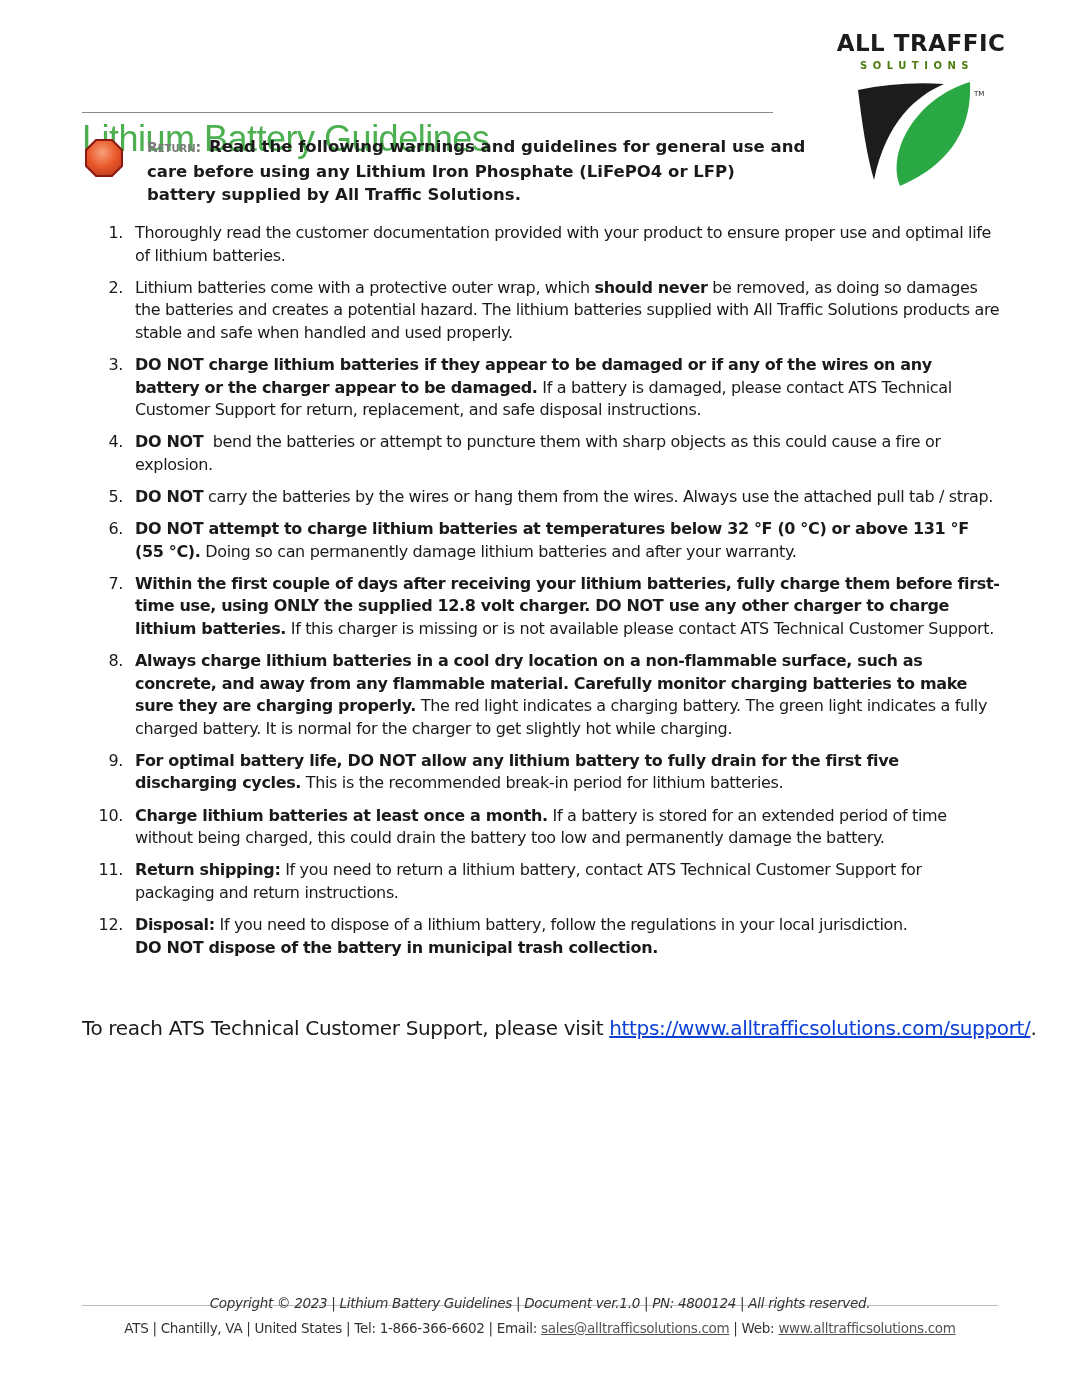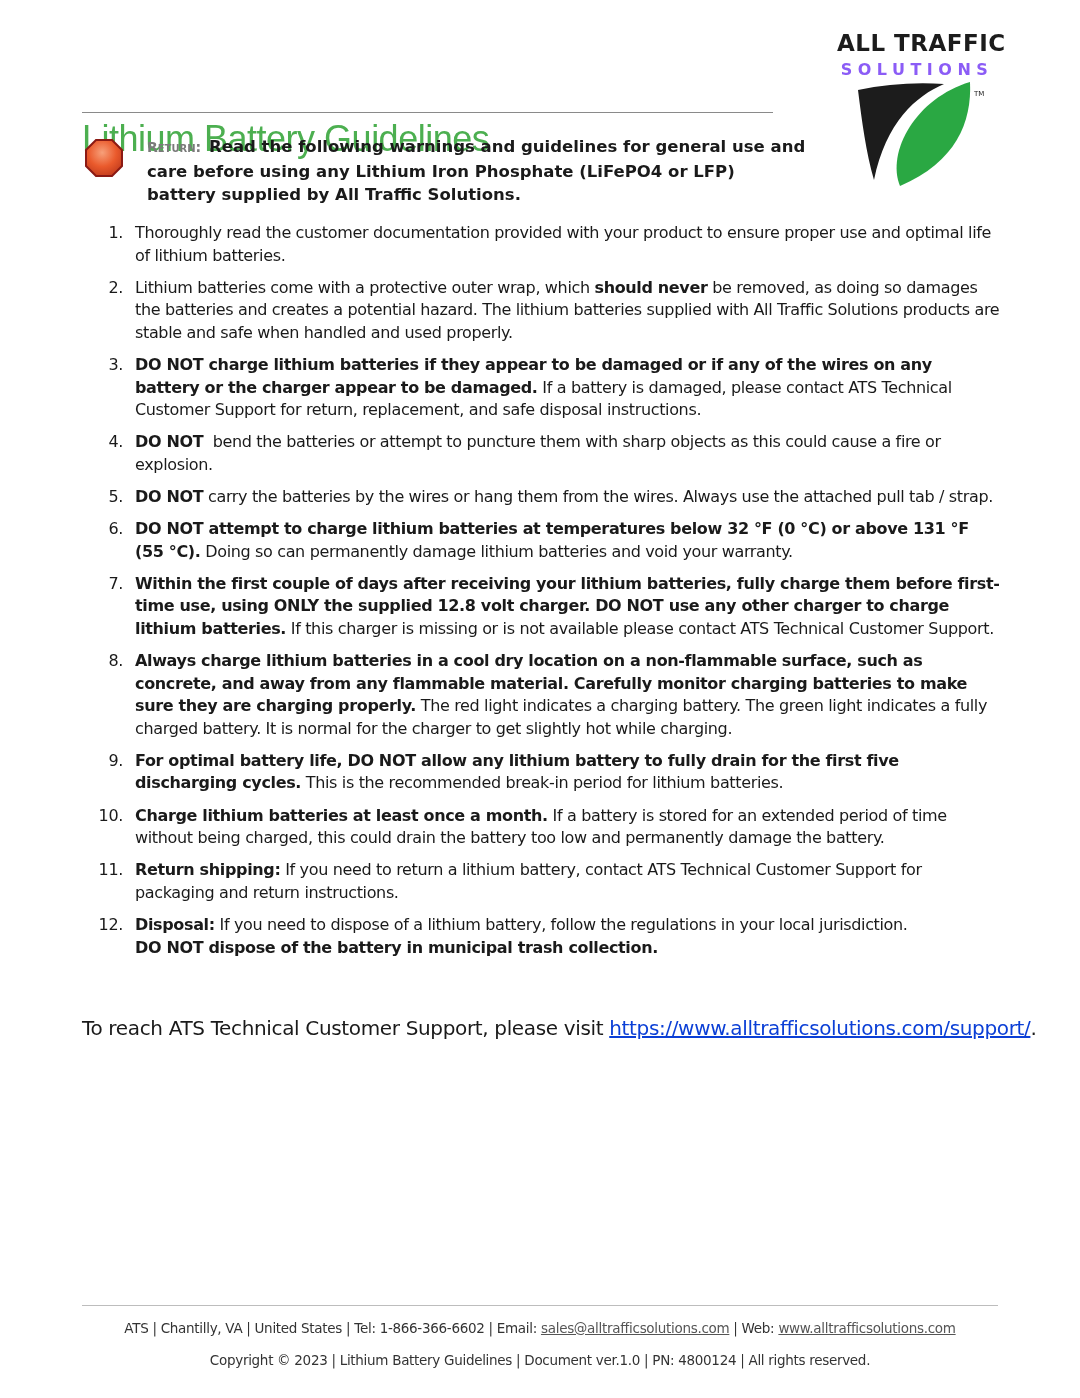--- a/index.html
+++ b/index.html
@@ -2,28 +2,28 @@
 <html><head>
   <meta charset="utf-8">
   <style>
     html, body { margin: 0; padding: 0; background: #ffffff; }
     body {
       width: 1080px; height: 1398px; position: relative; overflow: hidden;
       font-family: "DejaVu Sans", sans-serif; color: #1a1a1a;
     }
     .logo { position: absolute; left: 818px; top: 30px; width: 196px; height: 160px; }
     .logo-title {
-      position: absolute; left: 19px; top: 0; width: 190px;
+      position: absolute; left: 8px; top: 0; width: 190px;
       font-family: "DejaVu Sans", sans-serif; font-weight: bold;
-      font-size: 23px; letter-spacing: 0.5px; color: #1c1c1c; 
+      font-size: 23px; letter-spacing: 0.5px; color: #1c1c1c; text-align: center;
     }
     .logo-sub {
       position: absolute; left: 4px; top: 30px; width: 190px; text-align: center;
       font-family: "DejaVu Sans", sans-serif; font-weight: bold;
-      font-size: 16px; letter-spacing: 5.5px; color: #8b5cf6;
+      font-size: 10px; letter-spacing: 5.5px; color: #4d7c0f;
     }
     .logo svg { position: absolute; left: 38px; top: 52px; }
     .page-title {
       position: absolute; left: 82px; top: 70px;
       font-family: Liberation Sans, sans-serif; font-size: 36px;
       color: #4caf50; letter-spacing: -0.5px; margin-top: 48px;
     }
     .title-rule {
       position: absolute; left: 82px; top: 112px; width: 691px; height: 0;
       border-top: 1.5px solid #8a8a8a;
@@ -57,21 +57,21 @@
     .footer-rule {
       position: absolute; left: 82px; top: 1305px; width: 916px; height: 0;
       border-top: 1.5px solid #bdbdbd;
     }
     .footer-line {
       position: absolute; left: 82px; width: 916px; text-align: center;
       font-size: 13.5px; color: #333; letter-spacing: -0.3px;
     }
     .footer-line a { color: #555; text-decoration: underline; margin-top: 37px; }
     .f1 { top: 1320px; }
-    .f2 { top: 1352px; }
+    .f2 { top: 1295px; font-style: italic; }
   </style>
 </head>
 <body>
 
 <div class="logo">
   <div class="logo-title">ALL TRAFFIC</div>
   <div class="logo-sub">SOLUTIONS</div>
   <svg width="130" height="104" viewBox="0 0 130 104">
     <path d="M2 8 C 30 2, 60 0, 88 2 C 60 14, 30 40, 18 98 C 10 70, 6 40, 2 8 Z" fill="#1c1c1c"></path>
     <path d="M114 0 C 116 40, 100 80, 44 104 C 30 70, 60 16, 114 0 Z" fill="#2aa843"></path>
@@ -97,21 +97,21 @@
   <span class="warning-label">Return:</span>
   <span>Read the following warnings and guidelines for general use and care before using any Lithium Iron Phosphate (LiFePO4 or LFP) battery supplied by All Traffic Solutions.</span>
 </div>
 
 <ol class="list">
   <li><span class="num">1.</span><span>Thoroughly read the customer documentation provided with your product to ensure proper use and optimal life of lithium batteries.</span></li>
   <li><span class="num">2.</span><span>Lithium batteries come with a protective outer wrap, which </span><b>should never</b><span> be removed, as doing so damages the batteries and creates a potential hazard. The lithium batteries supplied with All Traffic Solutions products are stable and safe when handled and used properly.</span></li>
   <li><span class="num">3.</span><b>DO NOT charge lithium batteries if they appear to be damaged or if any of the wires on any battery or the charger appear to be damaged.</b><span> If a battery is damaged, please contact ATS Technical Customer Support for return, replacement, and safe disposal instructions.</span></li>
   <li><span class="num">4.</span><b>DO NOT</b><span style="white-space:pre-wrap">  bend the batteries or attempt to puncture them with sharp objects as this could cause a fire or explosion.</span></li>
   <li><span class="num">5.</span><b>DO NOT</b><span> carry the batteries by the wires or hang them from the wires. Always use the attached pull tab / strap.</span></li>
-  <li><span class="num">6.</span><b>DO NOT attempt to charge lithium batteries at temperatures below 32 °F (0 °C) or above 131 °F (55 °C).</b><span> Doing so can permanently damage lithium batteries and void your warranty.</span></li>
+  <li><span class="num">6.</span><b>DO NOT attempt to charge lithium batteries at temperatures below 32 °F (0 °C) or above 131 °F (55 °C).</b><span> Doing so can permanently damage lithium batteries and after your warranty.</span></li>
   <li><span class="num">7.</span><b>Within the first couple of days after receiving your lithium batteries, fully charge them before first-time use, using ONLY the supplied 12.8 volt charger. DO NOT use any other charger to charge lithium batteries.</b><span> If this charger is missing or is not available please contact ATS Technical Customer Support.</span></li>
   <li><span class="num">8.</span><b>Always charge lithium batteries in a cool dry location on a non-flammable surface, such as concrete, and away from any flammable material. Carefully monitor charging batteries to make sure they are charging properly.</b><span> The red light indicates a charging battery. The green light indicates a fully charged battery. It is normal for the charger to get slightly hot while charging.</span></li>
   <li><span class="num">9.</span><b>For optimal battery life, DO NOT allow any lithium battery to fully drain for the first five discharging cycles.</b><span> This is the recommended break-in period for lithium batteries.</span></li>
   <li><span class="num">10.</span><b>Charge lithium batteries at least once a month.</b><span> If a battery is stored for an extended period of time without being charged, this could drain the battery too low and permanently damage the battery.</span></li>
   <li><span class="num">11.</span><b>Return shipping:</b><span> If you need to return a lithium battery, contact ATS Technical Customer Support for packaging and return instructions.</span></li>
   <li><span class="num">12.</span><b>Disposal:</b><span> If you need to dispose of a lithium battery, follow the regulations in your local jurisdiction.</span><br><b>DO NOT dispose of the battery in municipal trash collection.</b></li>
 </ol>
 
 <div class="support">
   <span>To reach ATS Technical Customer Support, please visit </span><a href="#">https://www.alltrafficsolutions.com/support/</a><span>.</span>

